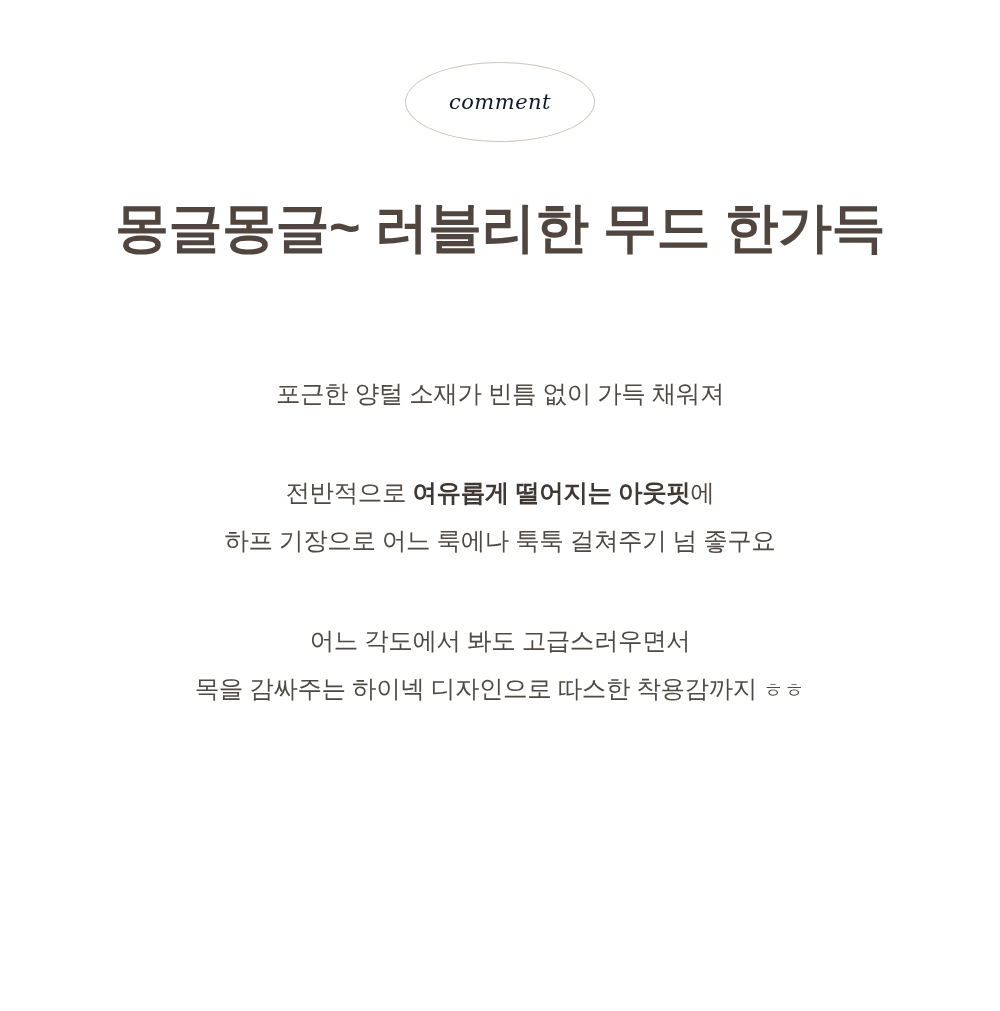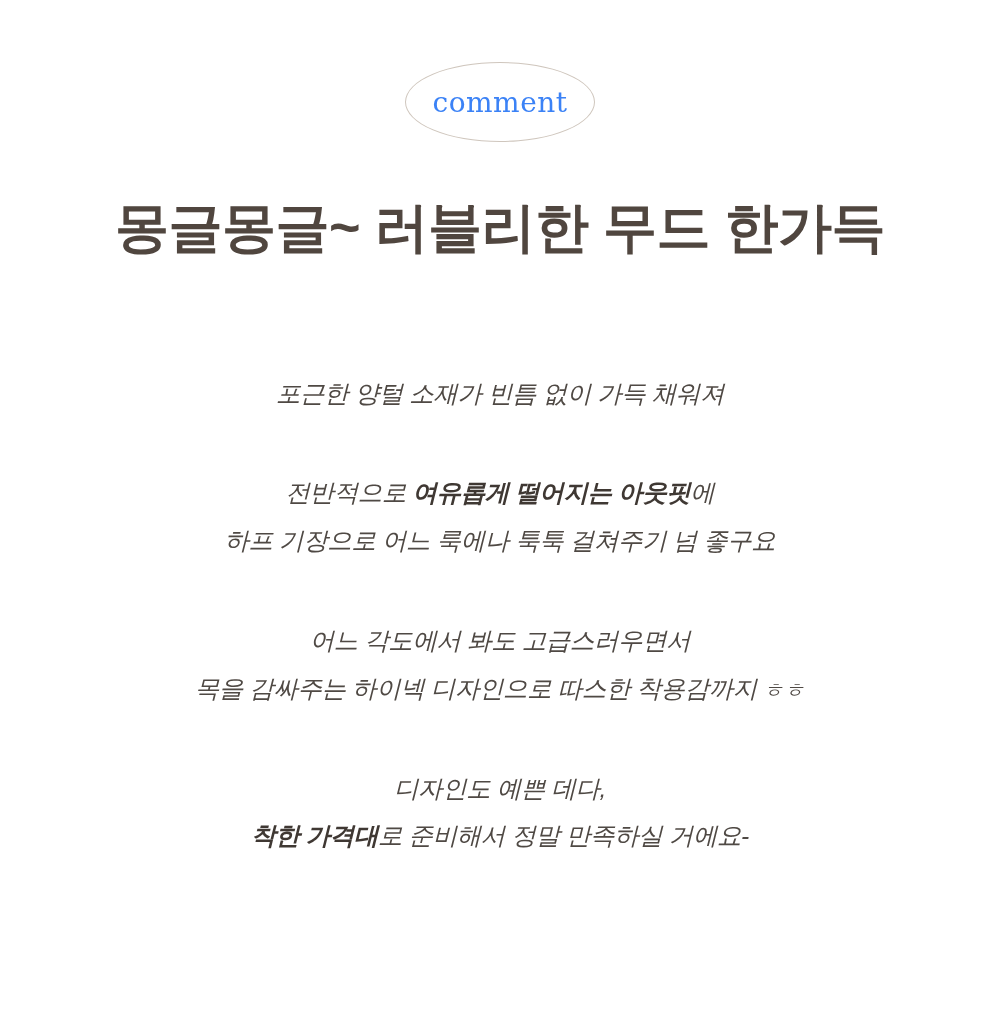--- a/index.html
+++ b/index.html
@@ -36,42 +36,42 @@
     width: 188px;
     height: 78px;
     border: 1px solid #cfc6bd;
     border-radius: 50% / 50%;
     display: flex;
     align-items: center;
     justify-content: center;
   }
   .badge-label {
     font-family: "DejaVu Serif", serif;
-    font-size: 28px;
+    font-style: italic;
+    font-size: 21px;
     letter-spacing: 0.5px;
-    color: #3b82f6;
+    color: #0f172a;
   }
 
   
   .headline {
     margin-top: 52px;
     font-size: 54px;
     font-weight: bold;
     letter-spacing: -0.5px;
     color: #50463f;
     text-align: center;
     line-height: 1.25;
   }
 
   
   .body {
     margin-top: 72px;
     width: 100%;
     text-align: center;
-    font-style: italic;
   }
   .para {
     font-size: 24.5px;
     line-height: 1.95;
     color: #4f4944;
     letter-spacing: -0.4px;
   }
   .para + .para {
     margin-top: 52px;
   }
@@ -107,19 +107,15 @@
         <span class="line"><span>포근한 양털 소재가 빈틈 없이 가득 채워져</span></span>
       </div>
     <div class="para">
         <span class="line"><span>전반적으로 </span><span class="strong">여유롭게 떨어지는 아웃핏</span><span>에</span></span>
         <span class="line"><span>하프 기장으로 어느 룩에나 툭툭 걸쳐주기 넘 좋구요</span></span>
       </div>
     <div class="para">
         <span class="line"><span>어느 각도에서 봐도 고급스러우면서</span></span>
         <span class="line"><span>목을 감싸주는 하이넥 디자인으로 따스한 착용감까지 </span><span class="small-trail">ㅎㅎ</span></span>
       </div>
-    <div class="para">
-        <span class="line"><span>디자인도 예쁜 데다,</span></span>
-        <span class="line"><span class="strong">착한 가격대</span><span>로 준비해서 정말 만족하실 거에요-</span></span>
-      </div>
   </div>
 
 </div>
 
 </body></html>

